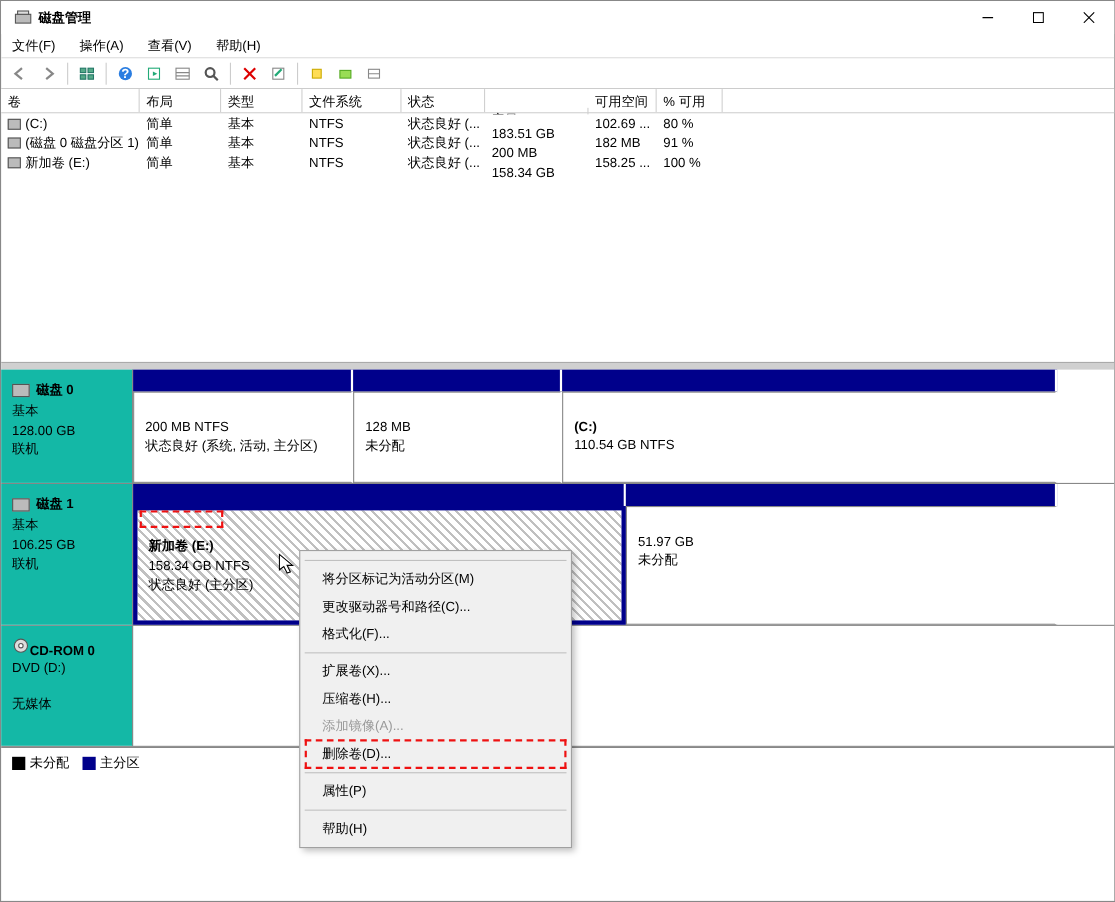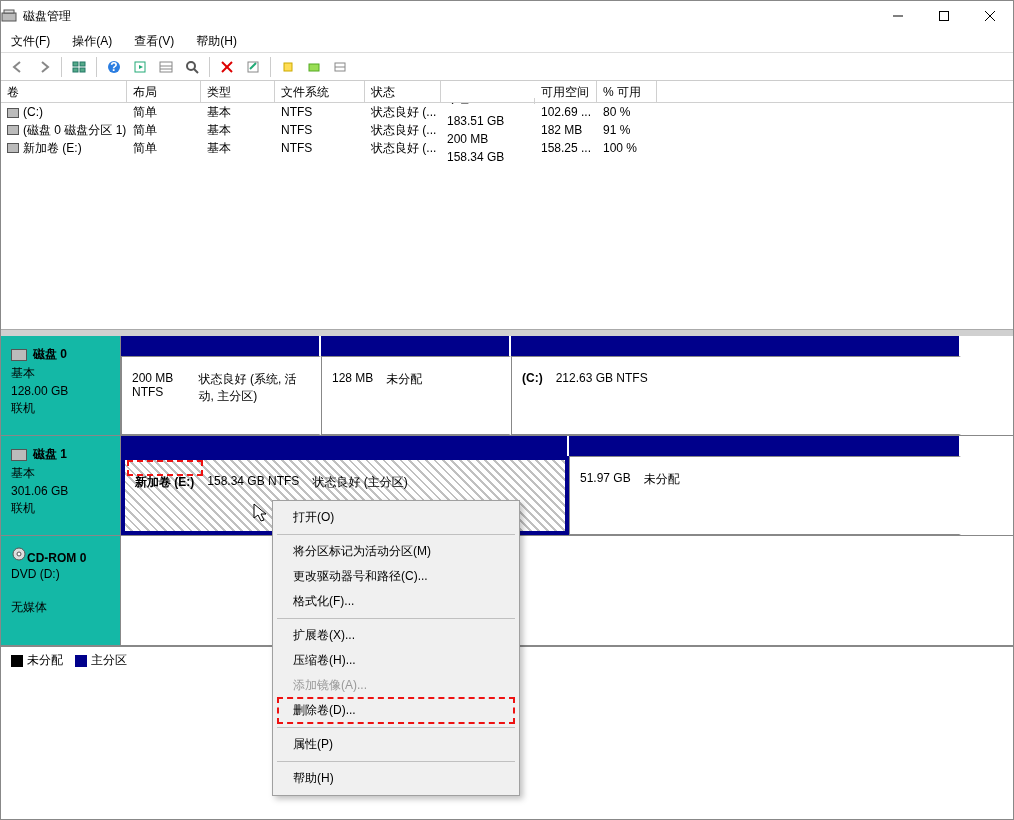--- a/index.html
+++ b/index.html
@@ -1,19 +1,19 @@
 <!DOCTYPE html>
 <html><head>
 <meta charset="utf-8">
 <style>
 * { margin: 0; padding: 0; box-sizing: border-box; font-family: "Microsoft YaHei", "Segoe UI", sans-serif; font-size: 12px; }
 body { background: #fff; width: 1014px; height: 820px; overflow: hidden; border: 1px solid #888; }
 
 
-.title-bar { height: 30px; display: flex; align-items: center; justify-content: space-between; padding-left: 0; background: #fff; }
+.title-bar { height: 30px; display: flex; align-items: center; justify-content: space-between; padding-left: 12px; background: #fff; font-weight: bold; }
 .title-left { display: flex; align-items: center; gap: 6px; }
 .title-text { font-size: 12px; }
 .window-controls { display: flex; }
 .window-btn { width: 46px; height: 30px; display: flex; align-items: center; justify-content: center; }
 
 
 .menu-bar { height: 22px; display: flex; align-items: center; padding: 0 6px; gap: 14px; border-bottom: 1px solid #ddd; }
 .menu-item { padding: 2px 4px; cursor: default; }
 
 
@@ -41,21 +41,21 @@
 
 .disks { border-top: 6px solid #d0d0d0; }
 .disk-row { display: flex; border-bottom: 1px solid #888; min-height: 100px; }
 .disk-info { width: 120px; border-right: 1px solid #888; padding: 10px 10px; background: #14b8a6; display:flex; flex-direction:column; gap:2px; }
 .disk-icon { display:inline-block; width:16px; height:12px; background:#bbb; border:1px solid #555; margin-right:6px; vertical-align:middle;}
 .disk-name { font-weight: bold; }
 .disk-parts { flex: 1; display: flex; flex-direction: column; }
 .part-head-row { height: 20px; display:flex; }
 .part-head { background:#00008b; border-right: 2px solid #fff; }
 .part-body-row { flex:1; display:flex; }
-.part-body { border: 1px solid #888; border-right: 2px solid #fff; padding: 14px 10px; display:flex; flex-direction:row; gap:13px; position:relative; }
+.part-body { border: 1px solid #888; border-right: 2px solid #fff; padding: 24px 10px; display:flex; flex-direction:column; gap:2px; position:relative; }
 .part-body.hatched { 
   background-image: repeating-linear-gradient(45deg, #ffffff, #ffffff 4px, #c0c0c0 4px, #c0c0c0 6px);
   border:4px solid #00008b;
 }
 .part-body .pname { font-weight: bold; }
 
 
 .dashed-red { position:absolute; border:2px dashed #e11; pointer-events:none; }
 
 
@@ -256,30 +256,30 @@
           <div class="part-body" style="width: 200px;">
             <div>200 MB NTFS</div>
             <div>状态良好 (系统, 活动, 主分区)</div>
           </div>
           <div class="part-body" style="width: 190px;">
             <div>128 MB</div>
             <div>未分配</div>
           </div>
           <div class="part-body" style="width: 450px;">
             <div class="pname">(C:)</div>
-            <div>212.63 GB NTFS</div>
+            <div>110.54 GB NTFS</div>
           </div>
         </div>
       </div>
     </div>
     <div class="disk-row">
       <div class="disk-info">
         <div><span class="disk-icon"></span><span class="disk-name">磁盘 1</span></div>
         <div>基本</div>
-        <div>301.06 GB</div>
+        <div>106.25 GB</div>
         <div>联机</div>
       </div>
       <div class="disk-parts">
         <div class="part-head-row">
           <div class="part-head" style="width: 448px;"></div>
           <div class="part-head" style="width: 392px;"></div>
         </div>
         <div class="part-body-row">
           <div class="part-body hatched" style="width: 448px;">
             <div class="pname">新加卷  (E:)</div>
@@ -307,21 +307,20 @@
       <div class="disk-parts"></div>
     </div>
   </div>
 
 <div class="legend">
   <span><span class="legend-box leg-black"></span><span>未分配</span></span>
   <span><span class="legend-box leg-blue"></span><span>主分区</span></span>
 </div>
 
 <div class="context-menu" id="ctx">
-    <div class="cm-item" style="position: relative;">打开(O)</div>
     <div class="cm-sep"></div>
     <div class="cm-item" style="position: relative;">将分区标记为活动分区(M)</div>
     <div class="cm-item" style="position: relative;">更改驱动器号和路径(C)...</div>
     <div class="cm-item" style="position: relative;">格式化(F)...</div>
     <div class="cm-sep"></div>
     <div class="cm-item" style="position: relative;">扩展卷(X)...</div>
     <div class="cm-item" style="position: relative;">压缩卷(H)...</div>
     <div class="cm-item disabled" style="position: relative;">添加镜像(A)...</div>
     <div class="cm-item" style="position: relative;">删除卷(D)...<div class="dashed-red" style="inset: -1px 2px;"></div></div>
     <div class="cm-sep"></div>

